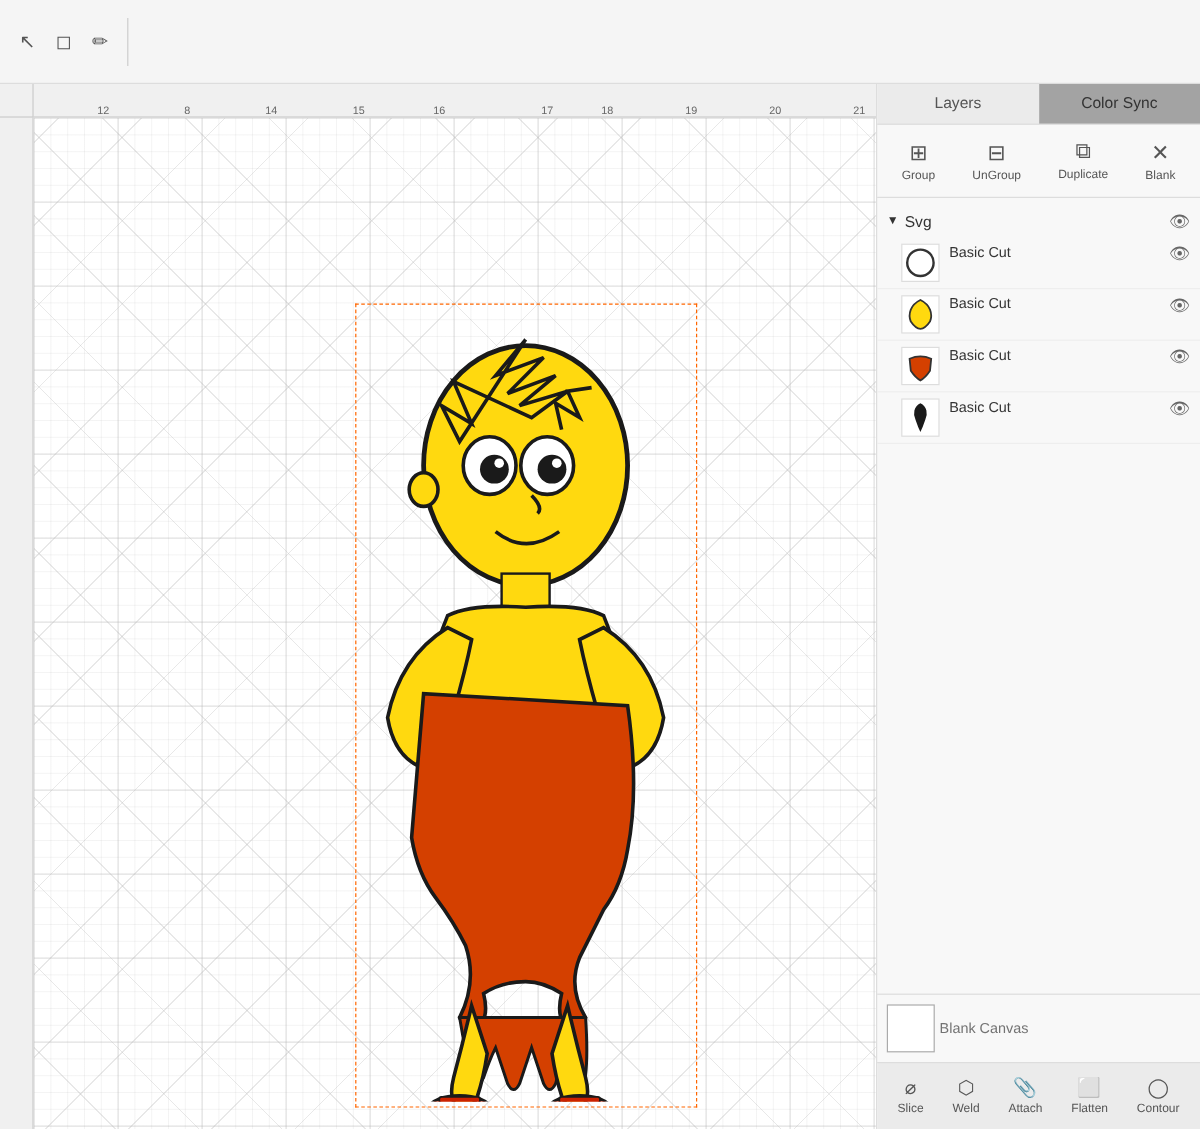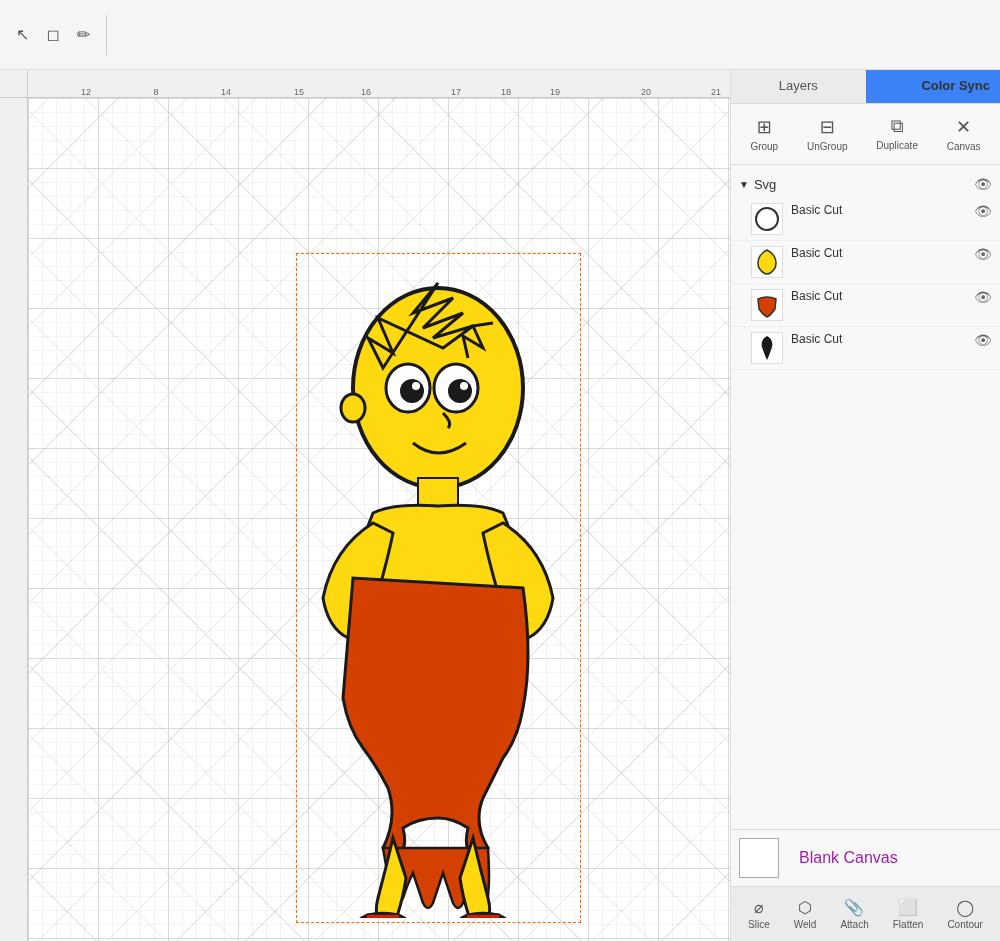--- a/index.html
+++ b/index.html
@@ -150,25 +150,24 @@
     .panel-tab {
       flex: 1;
       padding: 8px 10px;
       text-align: center;
       font-size: 13px;
       cursor: pointer;
       color: #555;
     }
 
     .panel-tab.active {
-      background: #3b82f6;
+      background: #a3a3a3;
       color: #333;
-      font-weight: 700;
+      font-weight: 400;
       border-bottom: 2px solid transparent;
-      text-align: right;
     }
 
     
     .panel-icons-row {
       display: flex;
       justify-content: space-around;
       padding: 8px 5px;
       border-bottom: 1px solid #ddd;
     }
 
@@ -237,23 +236,23 @@
       color: #666;
       cursor: pointer;
     }
 
     
     .blank-canvas-row {
       display: flex;
       align-items: center;
       padding: 8px;
       border-top: 1px solid #ddd;
-      gap: 20px;
-      font-size: 16px;
-      color: #a21caf;
+      gap: 4px;
+      font-size: 12px;
+      color: #737373;
     }
 
     .blank-canvas-thumb {
       width: 40px;
       height: 40px;
       border: 1px solid #aaa;
       background: white;
       flex-shrink: 0;
     }
 
@@ -340,21 +339,21 @@
 
     <div class="ruler-top">
       <div style="position:relative; width:100%; height:100%;">
         <span class="ruler-tick" style="left:58px;">12</span>
         <span class="ruler-tick" style="left:128px;">8</span>
         <span class="ruler-tick" style="left:198px;margin-top:18px;">14</span>
         <span class="ruler-tick" style="left:271px;">15</span>
         <span class="ruler-tick" style="left:338px;">16</span>
         <span class="ruler-tick" style="left:408px;margin-left:20px;">17</span>
         <span class="ruler-tick" style="left:478px;">18</span>
-        <span class="ruler-tick" style="left:527px;">19</span>
+        <span class="ruler-tick" style="left:548px;">19</span>
         <span class="ruler-tick" style="left:618px;">20</span>
         <span class="ruler-tick" style="left:688px;">21</span>
       </div>
     </div>
 
     <div class="ruler-left"></div>
 
     <div class="canvas-content">
       <div class="grid-canvas">
         <div class="grid-bg"></div>
@@ -438,21 +437,21 @@
       <div class="panel-icon-btn">
         <span class="icon-sym">⊟</span>
         <span>UnGroup</span>
       </div>
       <div class="panel-icon-btn">
         <span class="icon-sym">⧉</span>
         <span>Duplicate</span>
       </div>
       <div class="panel-icon-btn">
         <span class="icon-sym">✕</span>
-        <span>Canvas</span>
+        <span>Blank</span>
       </div>
     </div>
 
     <div class="layers-panel">
 
       <div class="layer-group-header">
         <span style="font-size:10px;">▼</span>
         <span style="flex:1; font-weight:500;">Svg</span>
         <span class="eye-icon">👁</span>
       </div>

